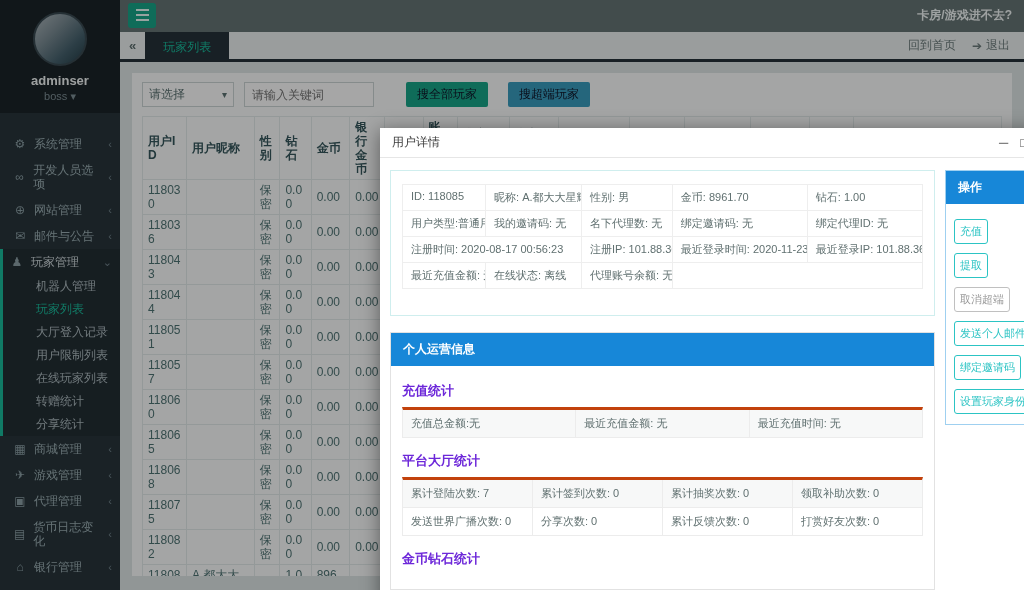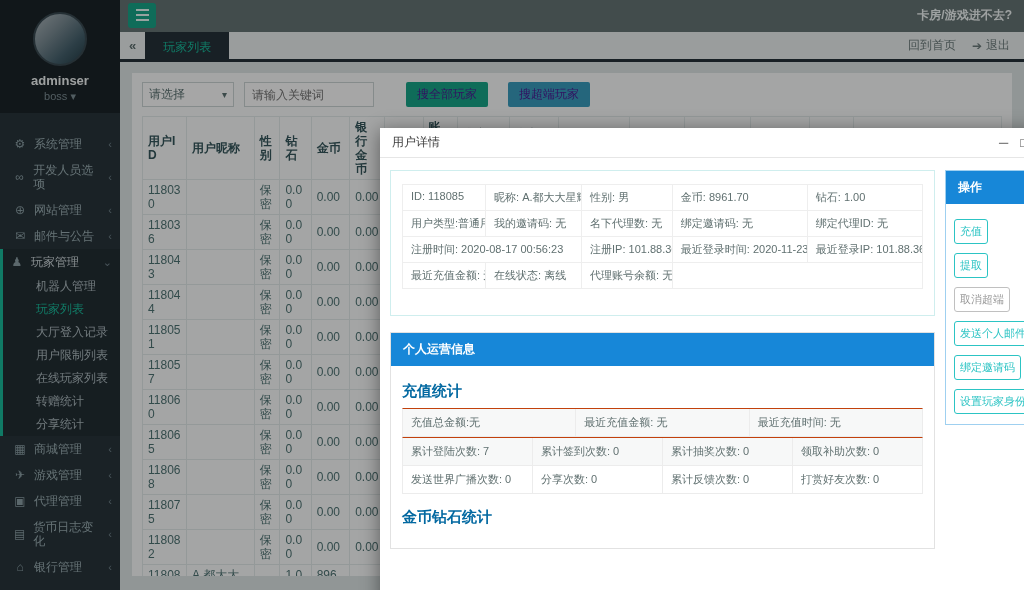--- a/index.html
+++ b/index.html
@@ -52,21 +52,21 @@
   .content { position:absolute; left:120px; top:65px; right:0; bottom:0;
     background:#dfe6e6; padding:8px 12px 14px 12px; }
   .main-panel { background:#fcfdfd; width:100%; height:100%; padding:9px 10px;
     overflow:hidden; }
   .toolbar-row { display:flex; gap:10px; align-items:flex-end; }
   .fake-select { width:92px; height:25px; border:1px solid #ccd6d6; background:#fff;
     color:#5c7373; display:flex; align-items:center; padding:0 6px; cursor:pointer; }
   .fake-select .fs-chev { margin-left:auto; font-size:10px; color:#5c7373; }
   .keyword-input { width:130px; height:25px; border:1px solid #ccd6d6; padding:0 7px;
     color:#4a6a6a; font-size:12px; outline:none; background:#fff; }
-  .btn { height:25px; border:none; color:#4c1d95; font-size:12px; padding:0 11px;
+  .btn { height:25px; border:none; color:#0f172a; font-size:12px; padding:0 11px;
     cursor:pointer; border-radius:2px; }
   .btn-all { background:#18a689; margin-left:22px; }
   .btn-super { background:#3a9dbf; margin-left:10px; }
 
   .ptable { border-collapse:collapse; table-layout:fixed; margin-top:9px; }
   .ptable th, .ptable td { border:1px solid #e4ebeb; padding:3px 5px; font-size:12px;
     text-align:left; vertical-align:middle; overflow:hidden; word-break:break-all; }
   .ptable th { color:#35575c; font-weight:bold; line-height:14px; height:34px; }
   .ptable td { color:#4e7474; height:30px; line-height:14px; }
 
@@ -98,23 +98,23 @@
   .brow.r5 .bc:nth-child(1){width:16%} .brow.r5 .bc:nth-child(2){width:18.5%}
   .brow.r5 .bc:nth-child(3){width:17.5%} .brow.r5 .bc:nth-child(4){width:26%}
   .brow.r5 .bc:nth-child(5){width:22%}
   .brow.r4 .bc:nth-child(1){width:34.5%} .brow.r4 .bc:nth-child(2){width:17.5%}
   .brow.r4 .bc:nth-child(3){width:26%} .brow.r4 .bc:nth-child(4){width:22%}
   .brow.r3 .bc:nth-child(1){width:16%} .brow.r3 .bc:nth-child(2){width:18.5%}
   .brow.r3 .bc:nth-child(3){width:17.5%}
   .brow.r3 .bc:nth-child(4){flex:1; border-right:none;}
 
   .pbody { padding:2px 11px 14px; }
-  .sec-title { font-size:15px; font-weight:bold; color:#0369a1; margin:14px 0 7px; }
+  .sec-title { font-size:13px; font-weight:bold; color:#6d28d9; margin:14px 0 7px; }
   .srow { display:flex; border:1px solid #ececec; border-top:none; }
-  .srow.first { border-top:1px solid #c2410c; }
+  .srow.first { border-top:3px solid #c2410c; }
   .srow:nth-child(odd of .srow-stripe) { }
   .scell { flex:1; padding:6px 8px; color:#607070; font-size:11px;
     border-right:1px solid #ececec; white-space:nowrap; overflow:hidden; }
   .scell:last-child { border-right:none; }
   .srow.odd { background:#f7f8f8; }
 
   .ops-col { width:87px; }
   .ops-card { border:1px solid #9fd0f0; background:#fff; }
   .ops-body { padding:6px 8px 10px; }
   .ops-btn { display:inline-block; border:1px solid #2cc4c4; color:#2cc4c4;
@@ -533,20 +533,21 @@
         </div>
         <div class="card blue">
           <div class="card-hd hd-blue">个人运营信息</div>
           <div class="pbody" id="personal-sections">
               <div class="sec-title">充值统计</div>
               <div class="srow first odd">
                 <div class="scell">充值总金额:无</div>
                 <div class="scell">最近充值金额: 无</div>
                 <div class="scell">最近充值时间: 无</div>
               </div>
+              <div class="sec-title">平台大厅统计</div>
               <div class="srow first odd">
                 <div class="scell">累计登陆次数: 7</div>
                 <div class="scell">累计签到次数: 0</div>
                 <div class="scell">累计抽奖次数: 0</div>
                 <div class="scell">领取补助次数: 0</div>
               </div>
               <div class="srow">
                 <div class="scell">发送世界广播次数: 0</div>
                 <div class="scell">分享次数: 0</div>
                 <div class="scell">累计反馈次数: 0</div>

